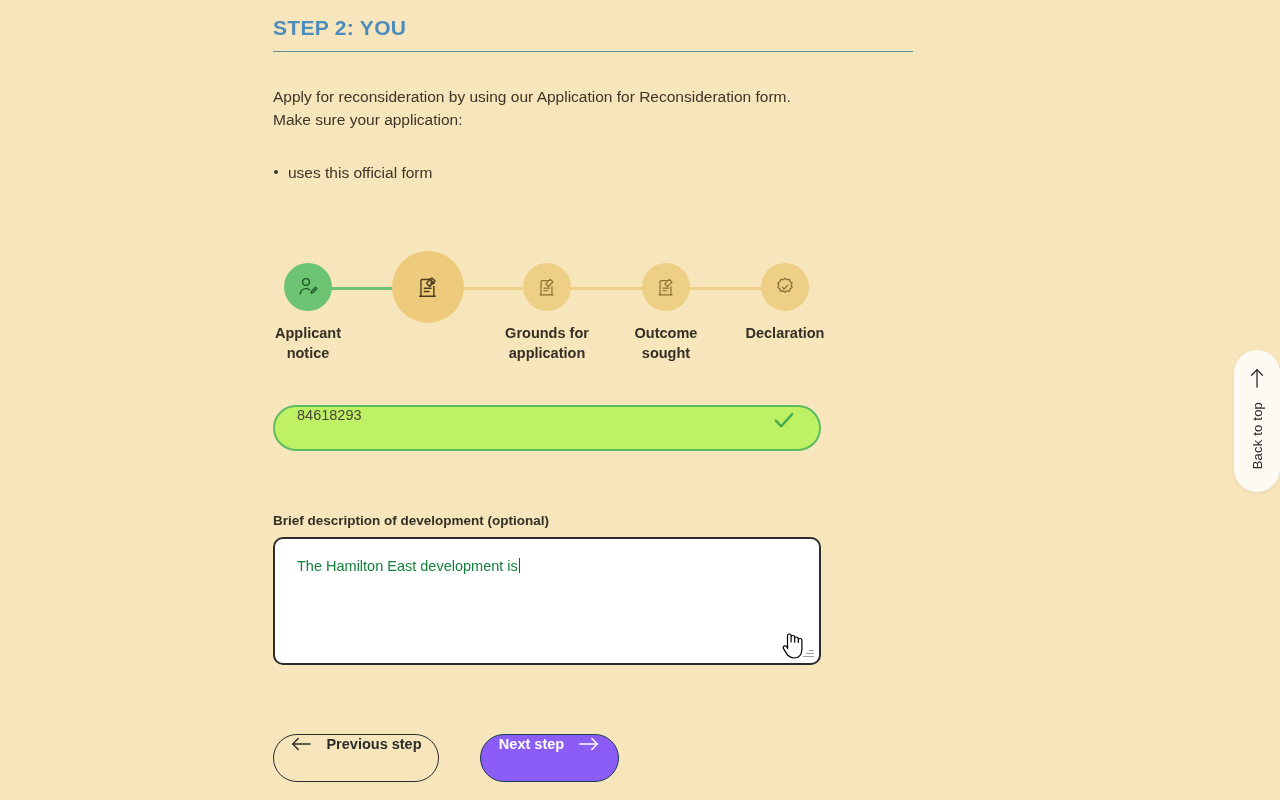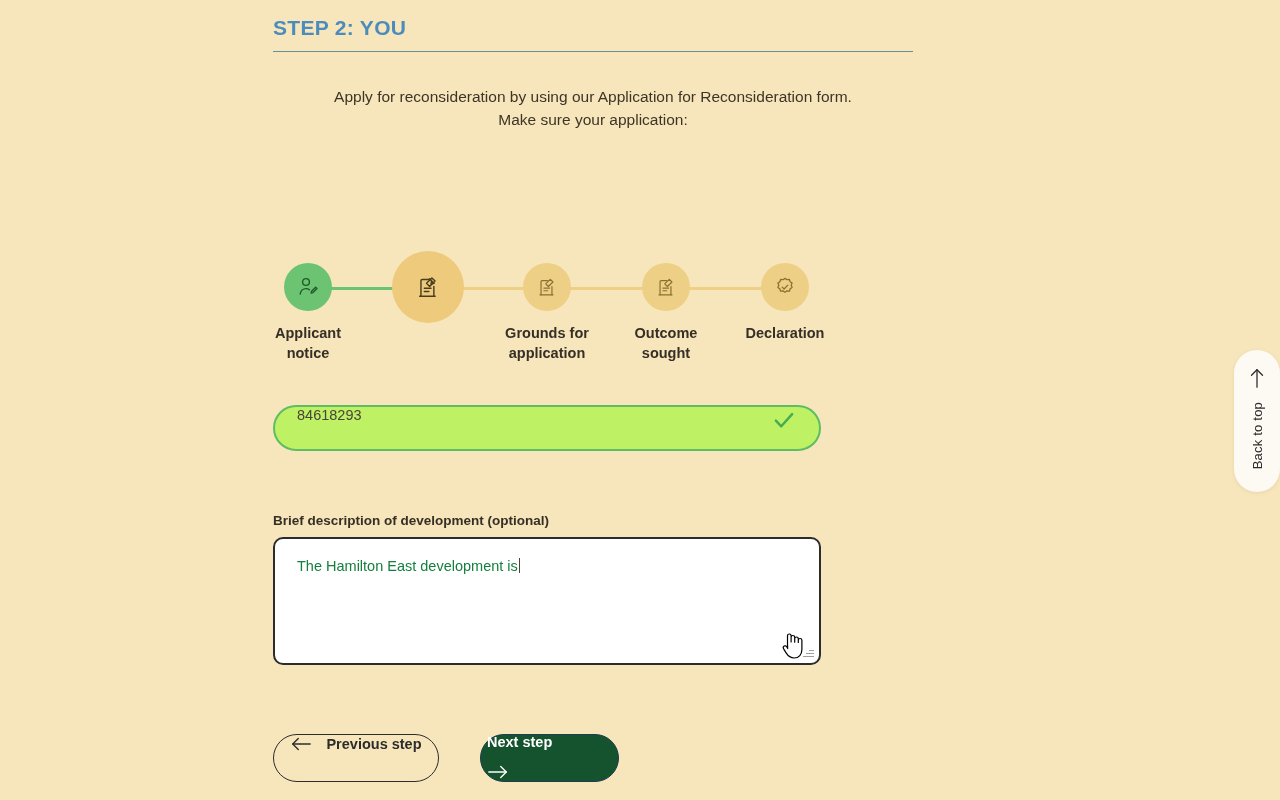--- a/index.html
+++ b/index.html
@@ -28,21 +28,21 @@
   }
   .heading-rule {
     margin-top: 11px;
     width: 640px;
     height: 1px;
     background: #4a7f96;
     opacity: .85;
   }
 
   
-  .intro { margin-top: 33px; color: #3d3527; font-size: 15.5px; line-height: 23px; text-align: center; }
+  .intro { margin-top: 33px; color: #3d3527; font-size: 15.5px; line-height: 23px; }
   .intro p { margin: 0; }
 
   .bullets { margin: 30px 0 0 0; padding: 0; list-style: none; color: #3d3527; font-size: 15.5px; line-height: 23px; }
   .bullets li { position: relative; padding-left: 15px; margin-bottom: 1px; max-width: 470px; }
   .bullets li .dot {
     position: absolute; left: 1px; top: 9px;
     width: 4px; height: 4px; border-radius: 50%; background: #3d3527;
   }
 
   
@@ -138,25 +138,24 @@
     cursor: pointer;
     gap: 14px;
   }
   .btn-prev {
     background: transparent;
     border: 1.5px solid #2c2c2c;
     color: #2c2c2c;
     width: 166px;
   }
   .btn-next {
-    background: #14532d;
+    background: #8b5cf6;
     border: 1.5px solid #1e3c51;
     color: #ffffff;
     width: 139px;
-    flex-direction: column;
   }
 
   
   .back-to-top {
     position: absolute;
     right: 0px; top: 350px;
     width: 46px; height: 142px;
     background: #fdfaf4;
     border-radius: 23px 0 0 23px;
     border-top-right-radius: 23px;
@@ -186,20 +185,24 @@
   <div class="content">
     <h1 class="step-heading">STEP 2: YOU</h1>
     <div class="heading-rule"></div>
 
     <div class="intro">
       <p>Apply for reconsideration by using our Application for Reconsideration form.</p>
       <p>Make sure your application:</p>
     </div>
 
     <ul class="bullets">
+      <li>
+        <span class="dot"></span>
+        <span>uses this official form</span>
+      </li>
     </ul>
   </div>
 
   <div class="stepper">
     <div class="track">
       <div class="seg done" style="left:35px;  width:120px;"></div>
       <div class="seg todo" style="left:155px; width:119px;"></div>
       <div class="seg todo" style="left:274px; width:119px;"></div>
       <div class="seg todo" style="left:393px; width:119px;"></div>
     </div>

